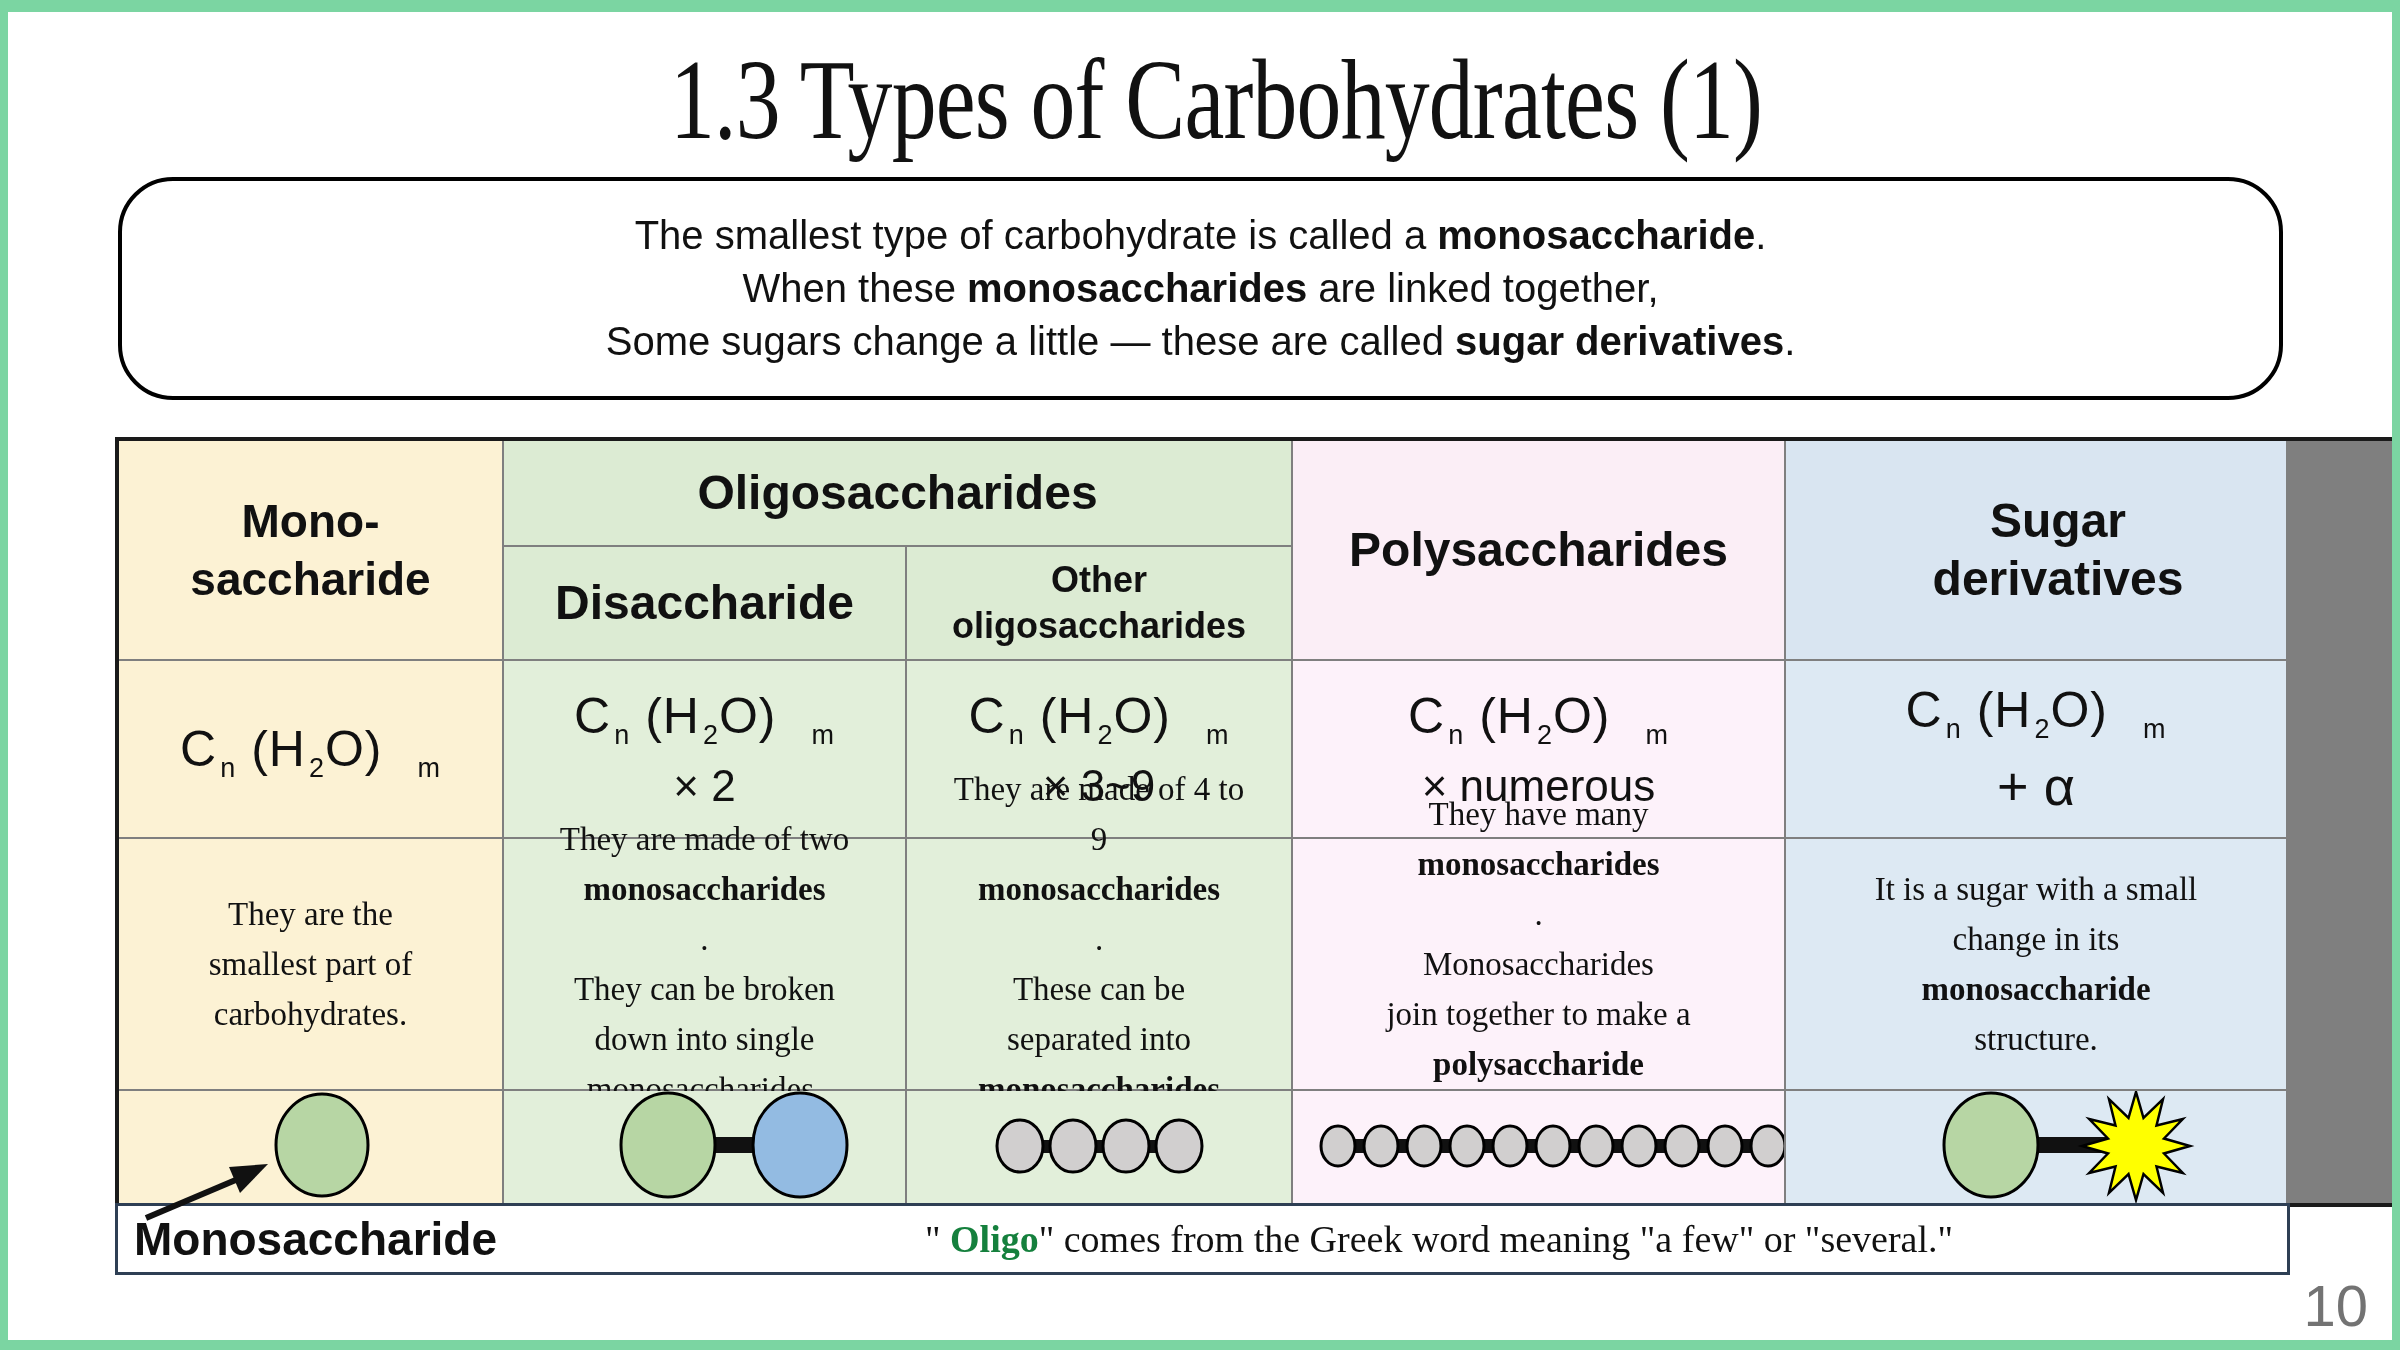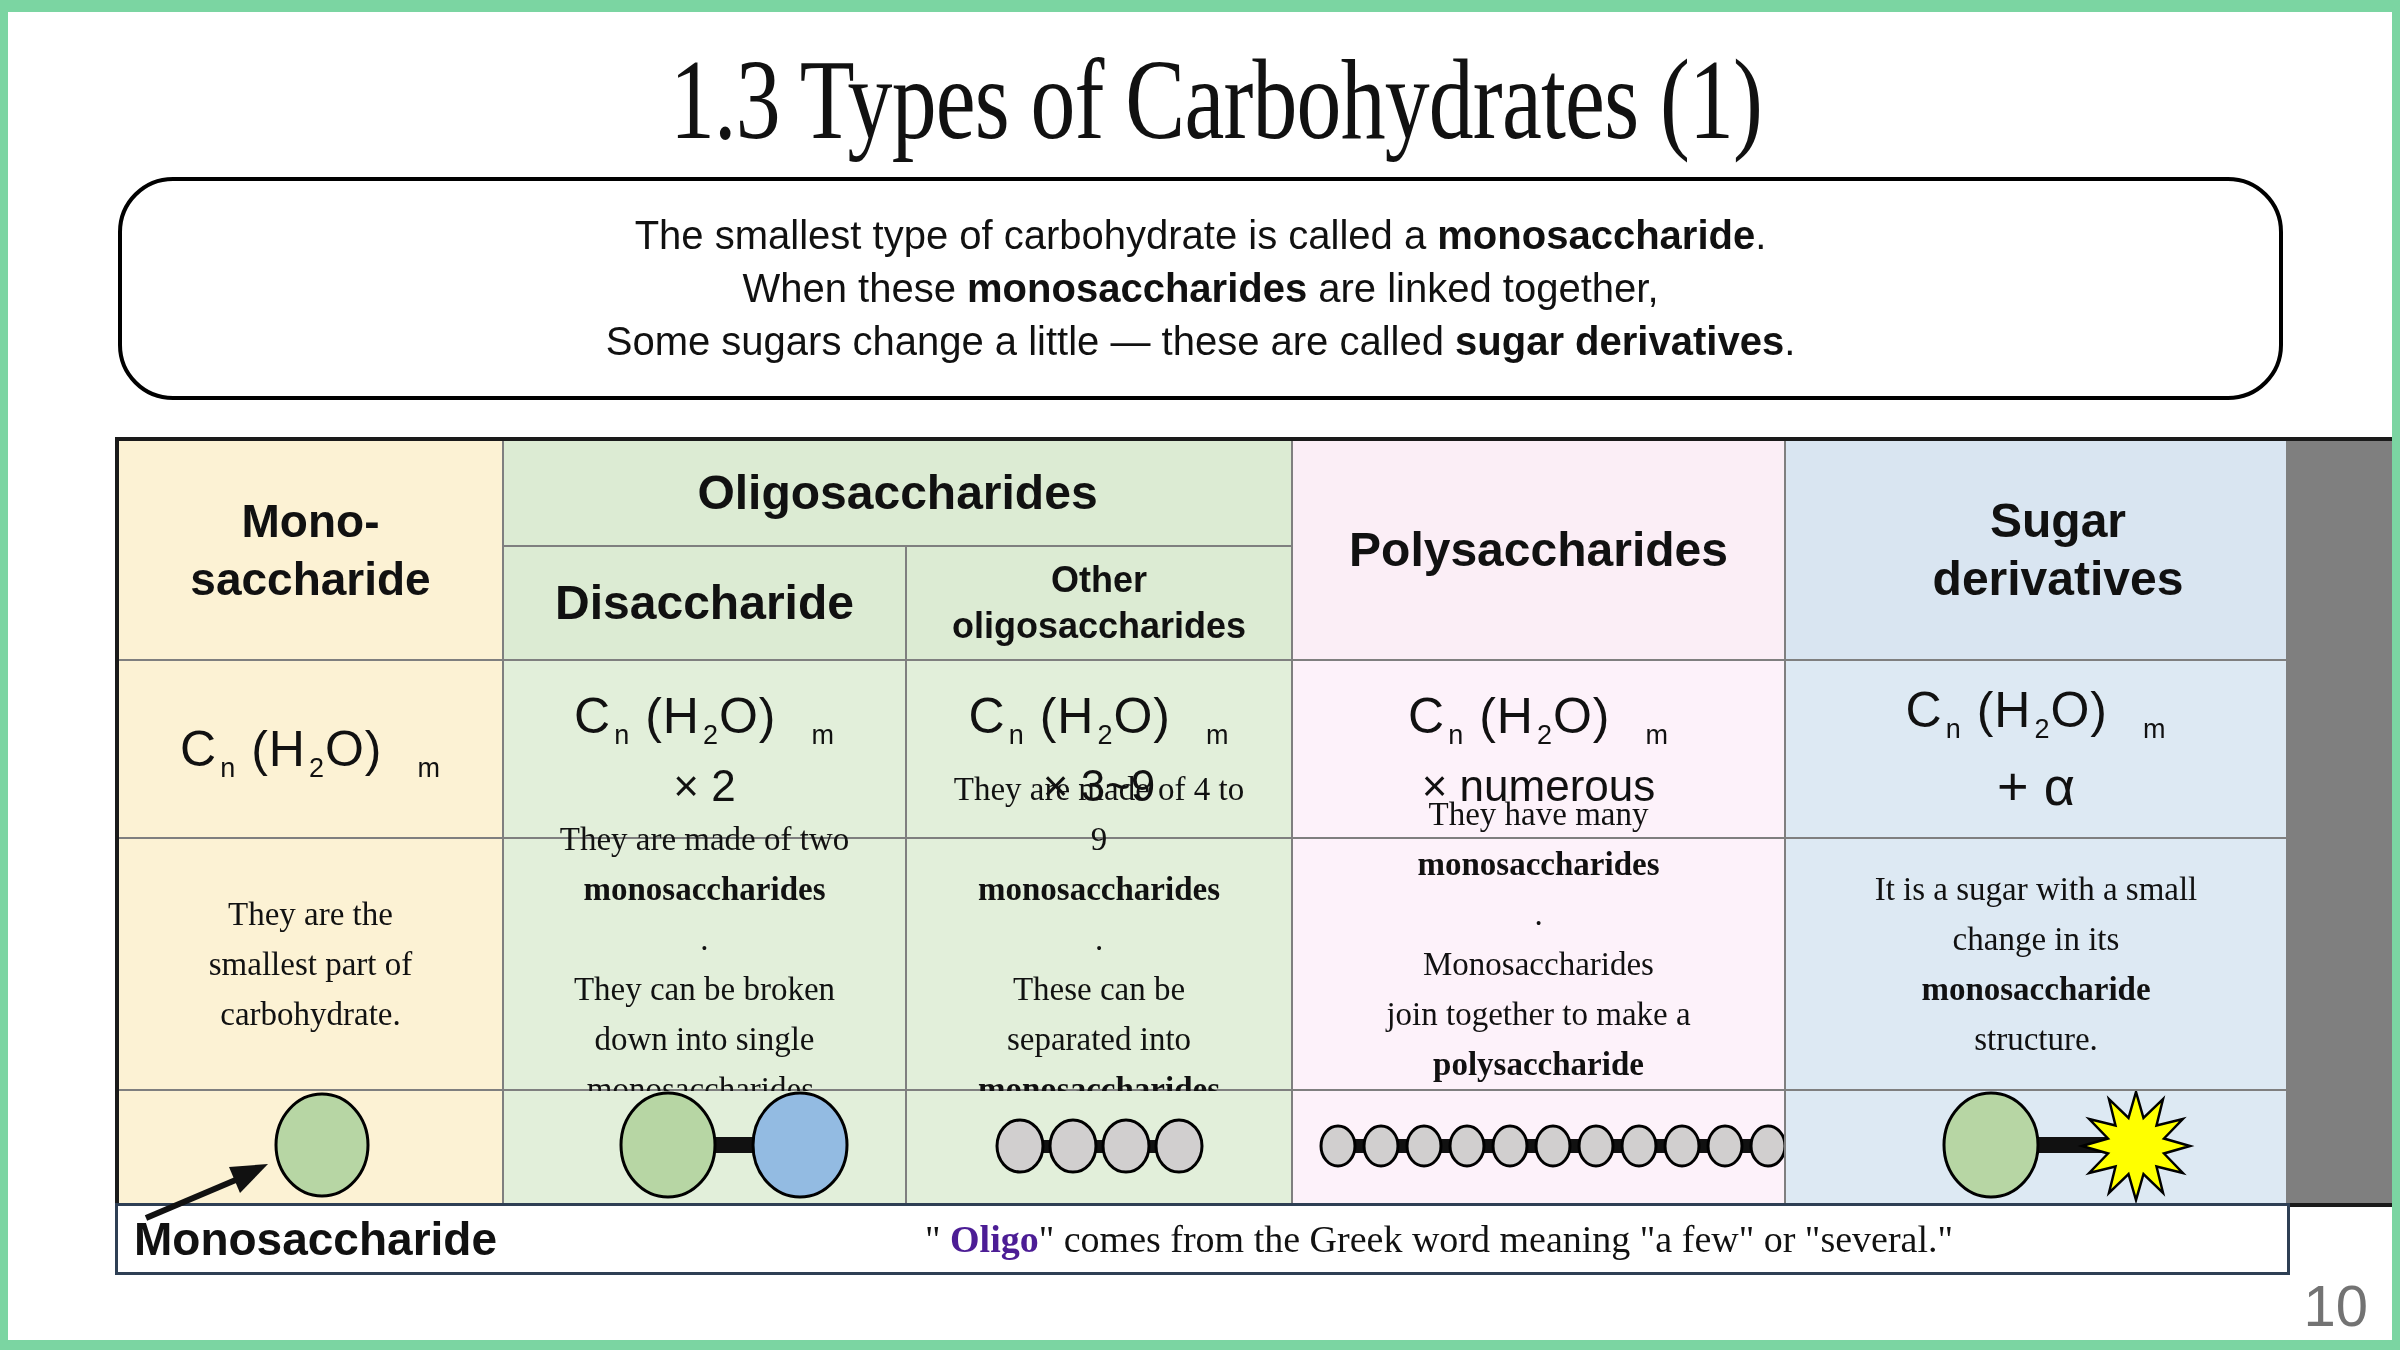--- a/index.html
+++ b/index.html
@@ -10,21 +10,21 @@
   
   .title{position:absolute;top:34px;left:16px;width:100%;text-align:center;
          font-family:"Liberation Serif",serif;font-size:115px;line-height:1.15;white-space:nowrap;}
   .title-inner{display:inline-block;transform:scaleX(0.78);transform-origin:center;letter-spacing:-1px;}
   
   .intro-box{position:absolute;left:118px;top:177px;width:2165px;height:223px;box-sizing:border-box;
              border:4px solid #000;border-radius:55px;background:#fff;
              display:flex;flex-direction:column;justify-content:center;align-items:center;
              font-size:40px;line-height:53px;text-align:center;}
   b{font-weight:bold;}
-  .red{color:#4c1d95;font-weight:bold;}
+  .red{color:#15803d;font-weight:bold;}
   
   .tbl{position:absolute;left:115px;top:437px;width:2341px;height:770px;box-sizing:border-box;
        border:4px solid #1a1a1a;background:#7f7f7f;display:grid;
        grid-template-columns:383px 401px 384px 491px 500px;
        grid-template-rows:104px 112px 176px 250px 112px;gap:2px;}
   .cell{display:flex;flex-direction:column;align-items:center;justify-content:center;
         text-align:center;white-space:pre-line;}
   .cream{background:#fcf2d4;}
   .green-h{background:#dcebd3;}
   .green-b{background:#e2efda;}
@@ -95,21 +95,21 @@
       <div class="base"><span>C</span><sub>n</sub><span> (H</span><sub>2</sub><span>O) </span><sub>m</sub></div>
       <div class="mult">× numerous</div>
     </div>
     <div class="cell formula blue-b" style="grid-area:3/5/4/6">
       <div class="base"><span>C</span><sub>n</sub><span> (H</span><sub>2</sub><span>O) </span><sub>m</sub></div>
       <div class="mult big">+ α</div>
     </div>
 
     <div class="cell desc cream" style="grid-area:4/1/5/2"><span>They are the
 smallest part of
-carbohydrate.</span></div>
+carbohydrates.</span></div>
     <div class="cell desc green-b" style="grid-area:4/2/5/3"><span>They are made of two
 </span><b>monosaccharides</b><span>.
 They can be broken
 down into single
 monosaccharides.</span></div>
     <div class="cell desc green-b" style="grid-area:4/3/5/4"><span>They are made of 4 to
 9 </span><b>monosaccharides</b><span>.
 These can be
 separated into
 </span><b>monosaccharides</b><span>.</span></div>

